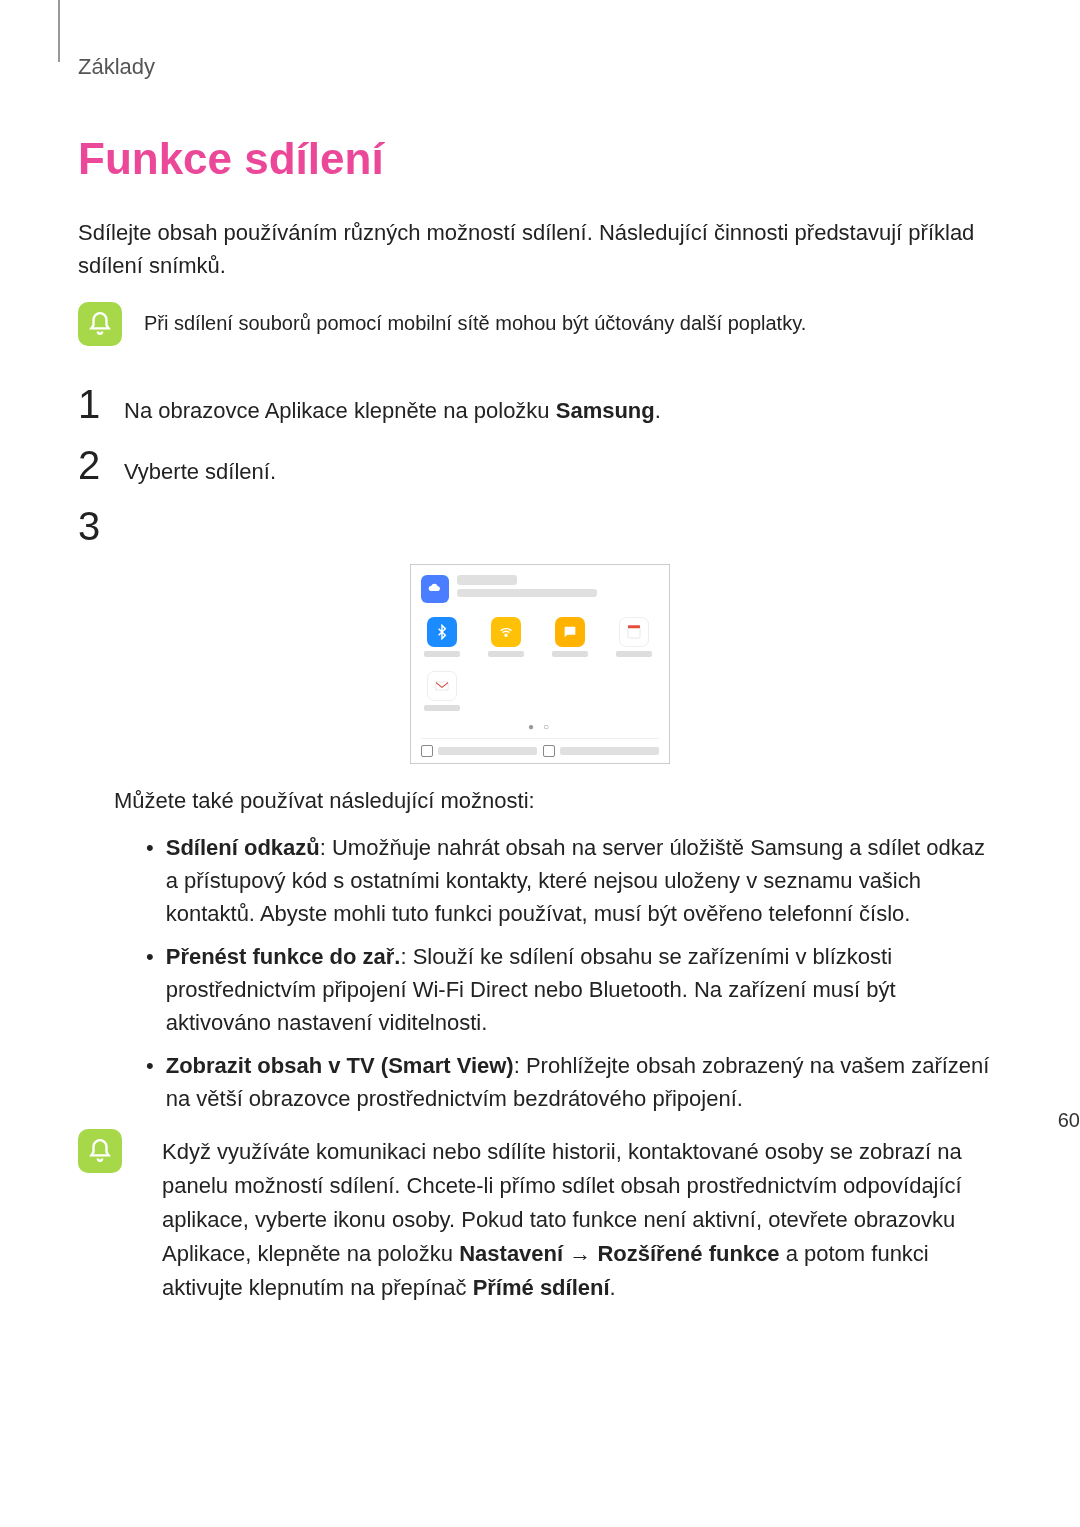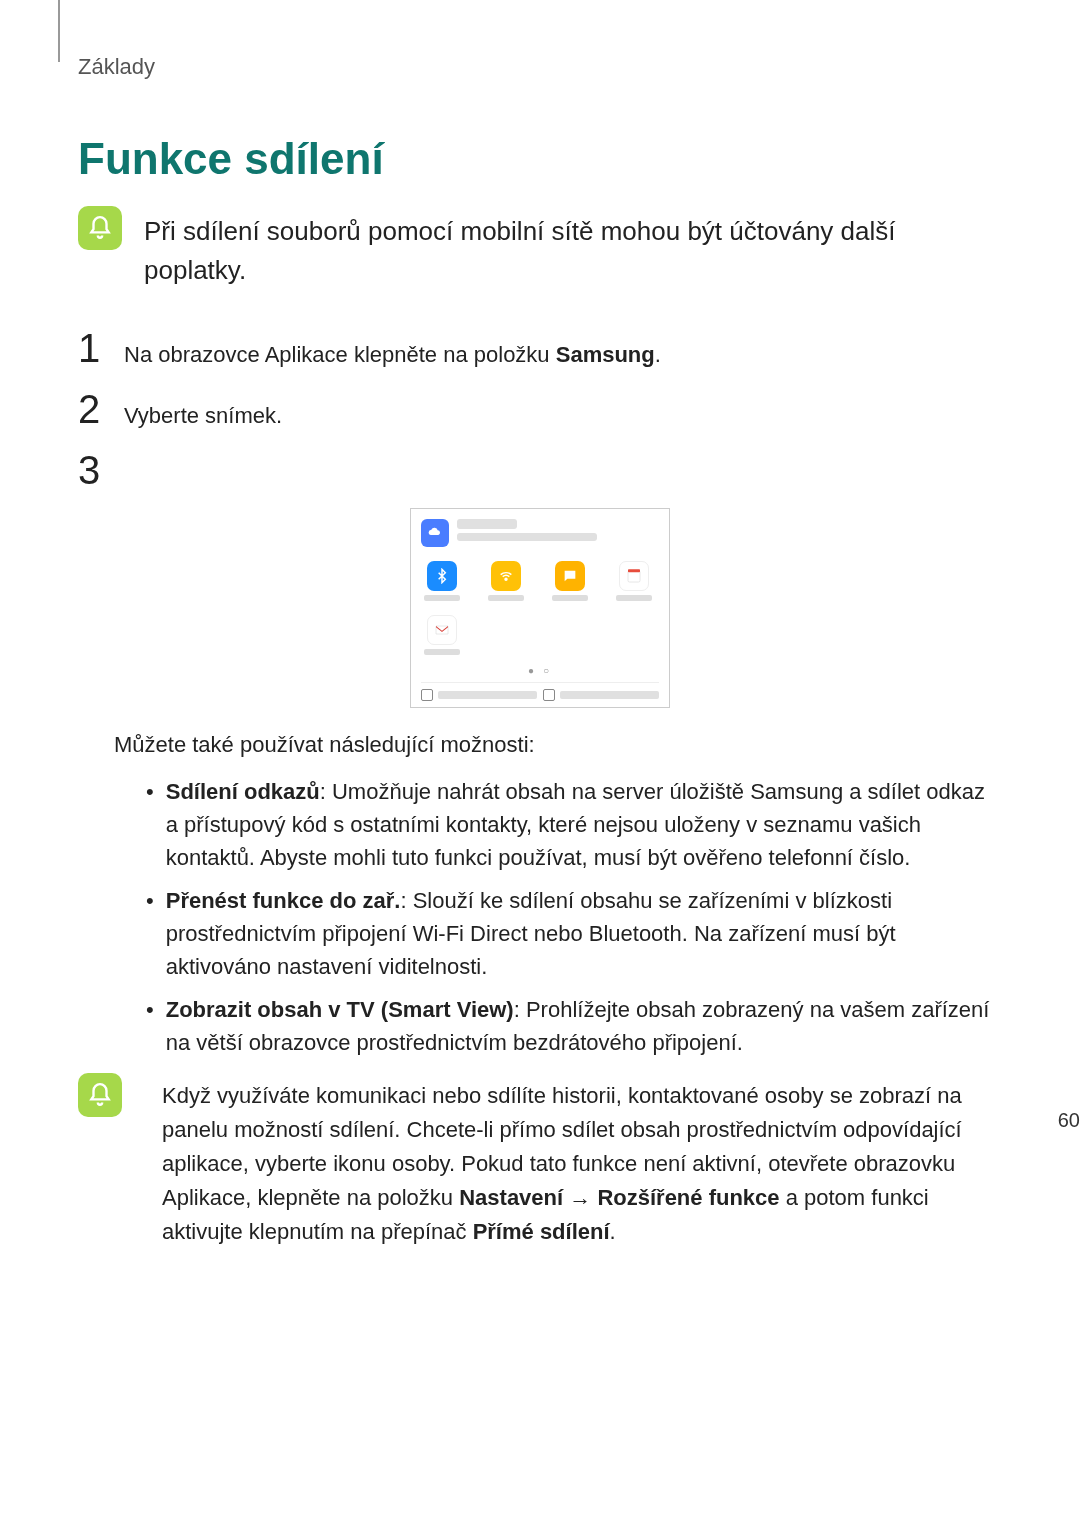--- a/index.html
+++ b/index.html
@@ -1,25 +1,25 @@
 <!DOCTYPE html>
 <html><head>
 <meta charset="utf-8">
 <style>
   * { box-sizing: border-box; margin: 0; padding: 0; }
   html, body { width: 1080px; height: 1527px; background: #fff; font-family: Arial, Helvetica, sans-serif; color: #222; }
   .page { position: relative; width: 1080px; height: 1166px; padding: 40px 78px 40px 78px; }
   .side-rule { position: absolute; left: 58px; top: 0; width: 2px; height: 62px; background: #999; }
   .header-text { font-size: 22px; color: #555; margin-left: 0; padding-top: 14px; margin-bottom: 54px; }
-  .title { font-size: 44px; font-weight: 700; color: #0f766e; margin-bottom: 22px; }
+  .title { font-size: 44px; font-weight: 700; color: #ec4899; margin-bottom: 32px; }
   .intro { font-size: 22px; line-height: 1.5; margin-bottom: 20px; }
   .notice-row { display: flex; align-items: flex-start; gap: 22px; margin: 18px 0 38px 0; }
   .notice-icon { width: 44px; height: 44px; border-radius: 10px; background: #a6d84a; display: flex; align-items: center; justify-content: center; flex-shrink: 0; }
   .notice-icon svg { width: 26px; height: 26px; }
-  .notice-text { font-size: 26px; line-height: 1.5; padding-top: 6px; }
+  .notice-text { font-size: 20px; line-height: 1.5; padding-top: 6px; }
   .step-row { display: flex; align-items: baseline; gap: 16px; margin-bottom: 18px; }
   .step-num { font-size: 40px; font-weight: 400; color: #222; width: 30px; flex-shrink: 0; line-height: 1; }
   .step-text { font-size: 22px; line-height: 1.5; padding-top: 8px; }
   .bold { font-weight: 700; }
   .screenshot-wrap { display: flex; justify-content: center; margin: 18px 0 20px 0; }
   .screenshot { width: 260px; border: 1px solid #ccc; background: #fff; padding: 10px 10px 6px 10px; }
   .ss-header { display: flex; align-items: flex-start; gap: 8px; margin-bottom: 14px; }
   .ss-head-icon { width: 28px; height: 28px; border-radius: 6px; background: #4a7dff; display: flex; align-items: center; justify-content: center; }
   .ss-head-icon svg { width: 16px; height: 16px; }
   .ss-head-lines { flex: 1; }
@@ -51,41 +51,42 @@
 </head>
 <body>
 
 <div class="page">
   <div class="side-rule"></div>
 
   <div class="header-text">Základy</div>
 
   <h1 class="title">Funkce sdílení</h1>
 
+  <p class="intro">Sdílejte obsah používáním různých možností sdílení. Následující činnosti představují příklad sdílení snímků.</p>
 
   <div class="notice-row">
     <div class="notice-icon">
       <svg viewBox="0 0 24 24" fill="none" stroke="#fff" stroke-width="2.2">
           <path d="M6 8a6 6 0 0 1 12 0v5l2 3H4l2-3V8z"></path>
           <path d="M10 19a2 2 0 0 0 4 0"></path>
         </svg>
     </div>
     <div class="notice-text">Při sdílení souborů pomocí mobilní sítě mohou být účtovány další poplatky.</div>
   </div>
 
   <div class="step-row">
     <div class="step-num">1</div>
     <div class="step-text">
       <span>Na obrazovce Aplikace klepněte na položku </span><span class="bold">Samsung</span><span>.</span>
     </div>
   </div>
 
   <div class="step-row">
     <div class="step-num">2</div>
-    <div class="step-text">Vyberte snímek.</div>
+    <div class="step-text">Vyberte sdílení.</div>
   </div>
 
   <div class="step-row">
     <div class="step-num">3</div>
   </div>
 
   <div class="screenshot-wrap">
     <div class="screenshot">
       <div class="ss-header">
         <div class="ss-head-icon">

